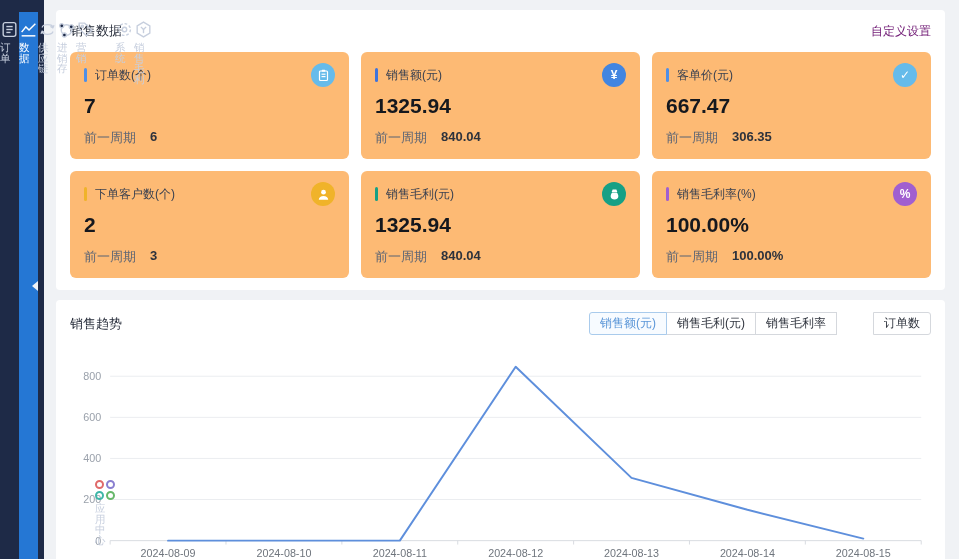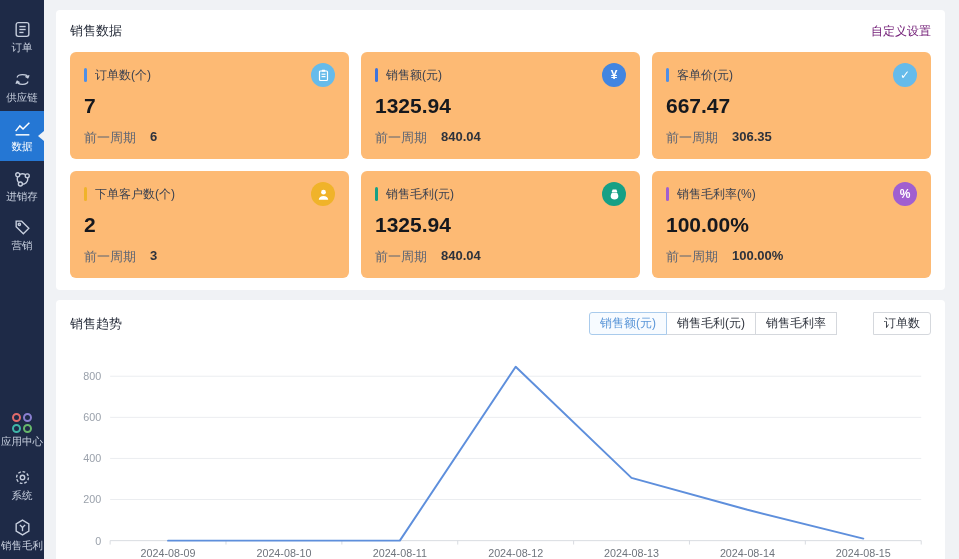--- a/index.html
+++ b/index.html
@@ -5,21 +5,21 @@
   * { box-sizing: border-box; margin: 0; padding: 0; }
   html,body { width:959px; height:559px; overflow:hidden; }
   body {
     font-family: "Liberation Sans", "DejaVu Sans", sans-serif;
     background:#f0f2f5;
     position:relative;
   }
   
   .sidebar{
     position:absolute; left:0; top:0; width:44px; height:559px;
-    background:#1e2a47; display:flex; flex-direction:column;
+    background:#1e2a47; display:flex; flex-direction:row;
     align-items:stretch; padding-top:12px; z-index:5;
   }
   .side-item{
     display:flex; flex-direction:column; align-items:center; gap:3px;
     padding:8px 0 9px; color:#c7cfde; font-size:10.5px; cursor:pointer;
     position:relative; line-height:1;
   }
   .side-item svg{ width:19px; height:19px; display:block; }
   .side-item.active{ background:#2577d4; color:#ffffff; }
   .side-item.active::after{
@@ -73,39 +73,39 @@
     <span>
       <svg viewBox="0 0 18 18" fill="none" stroke="currentColor" stroke-width="1.3">
           <rect x="3" y="2.5" width="12" height="13" rx="2"></rect>
           <line x1="6" y1="6.2" x2="12" y2="6.2"></line>
           <line x1="6" y1="9" x2="12" y2="9"></line>
           <line x1="6" y1="11.8" x2="10" y2="11.8"></line>
         </svg>
     </span>
     <span>订单</span>
   </div>
+  <div class="side-item active">
+    <span>
+      <svg viewBox="0 0 18 18" fill="none" stroke="currentColor" stroke-width="1.4">
+          <polyline points="2.5,11.5 6.5,6.5 9.5,9.5 15.5,3.5"></polyline>
+          <line x1="2.5" y1="15" x2="15.5" y2="15"></line>
+        </svg>
+    </span>
+    <span>数据</span>
+  </div>
   <div class="side-item">
     <span>
       <svg viewBox="0 0 18 18" fill="none" stroke="currentColor" stroke-width="1.3">
           <path d="M4,7 C4,3.5 14,3.5 14,7"></path>
           <polyline points="11.8,6 14,7.3 15.2,5"></polyline>
           <path d="M14,11 C14,14.5 4,14.5 4,11"></path>
           <polyline points="6.2,12 4,10.7 2.8,13"></polyline>
         </svg>
     </span>
     <span>供应链</span>
-  </div>
-  <div class="side-item active">
-    <span>
-      <svg viewBox="0 0 18 18" fill="none" stroke="currentColor" stroke-width="1.4">
-          <polyline points="2.5,11.5 6.5,6.5 9.5,9.5 15.5,3.5"></polyline>
-          <line x1="2.5" y1="15" x2="15.5" y2="15"></line>
-        </svg>
-    </span>
-    <span>数据</span>
   </div>
   <div class="side-item">
     <span>
       <svg viewBox="0 0 18 18" fill="none" stroke="currentColor" stroke-width="1.3">
           <circle cx="9" cy="9.5" r="5"></circle>
           <circle cx="4.5" cy="5.5" r="1.9" fill="#1e2a47"></circle>
           <circle cx="13.5" cy="6.5" r="1.9" fill="#1e2a47"></circle>
           <circle cx="7" cy="14.2" r="1.9" fill="#1e2a47"></circle>
         </svg>
     </span>

